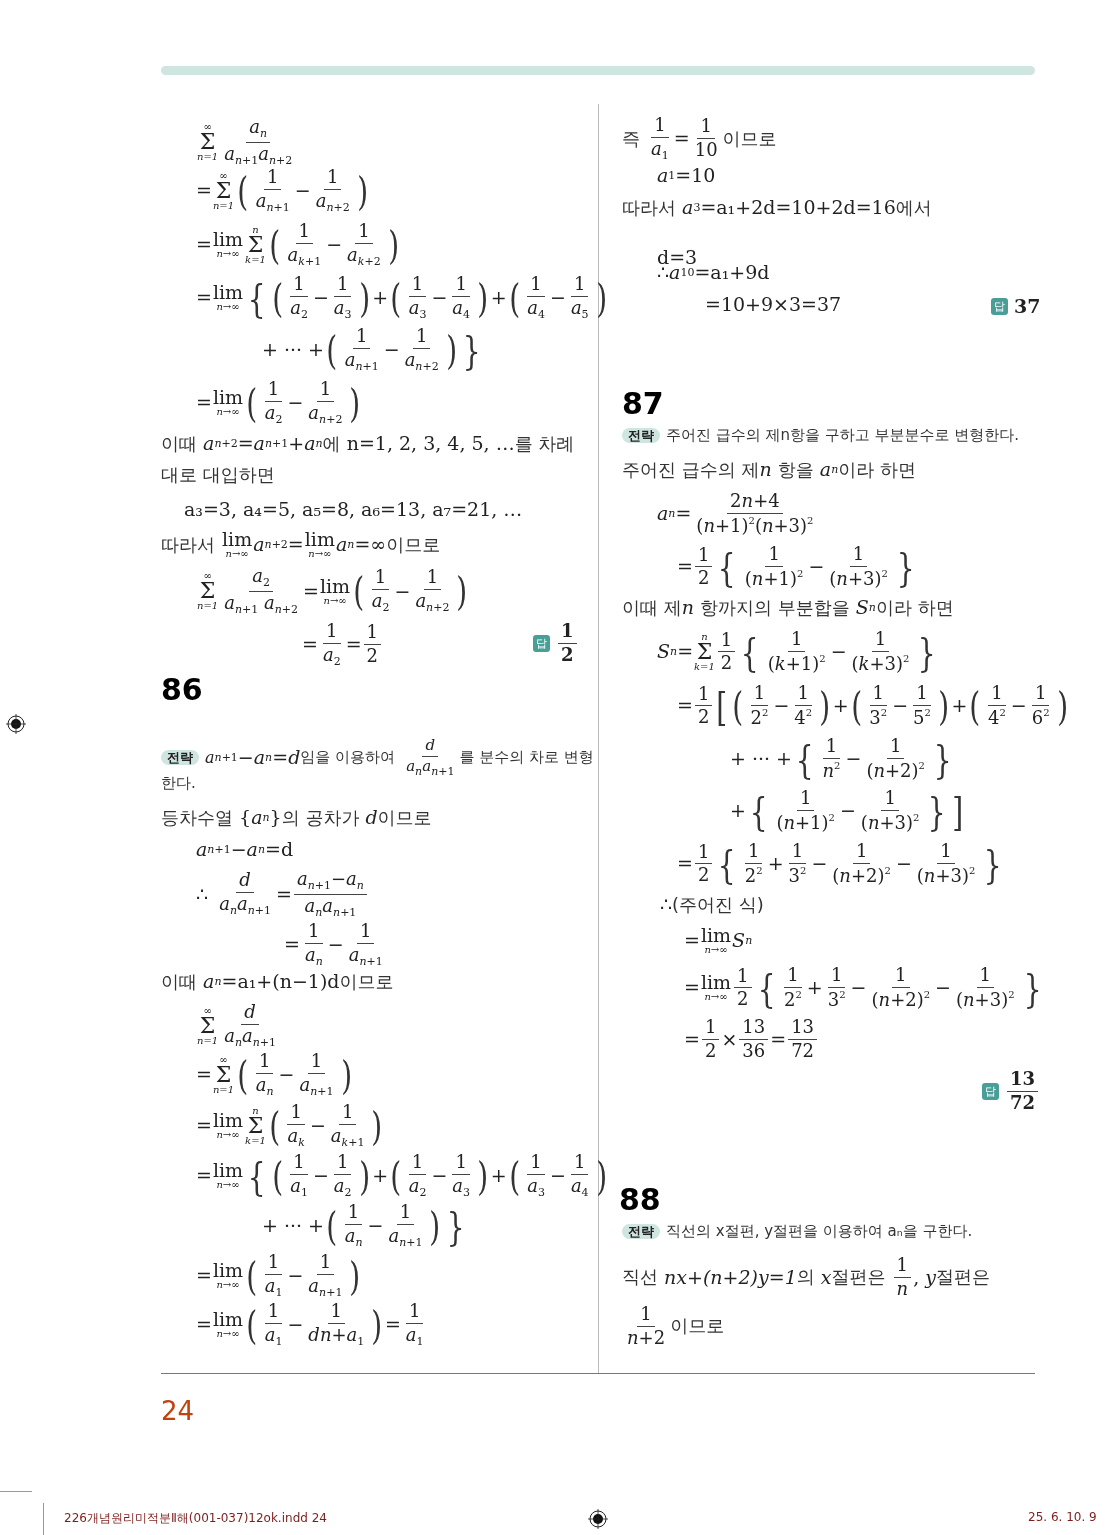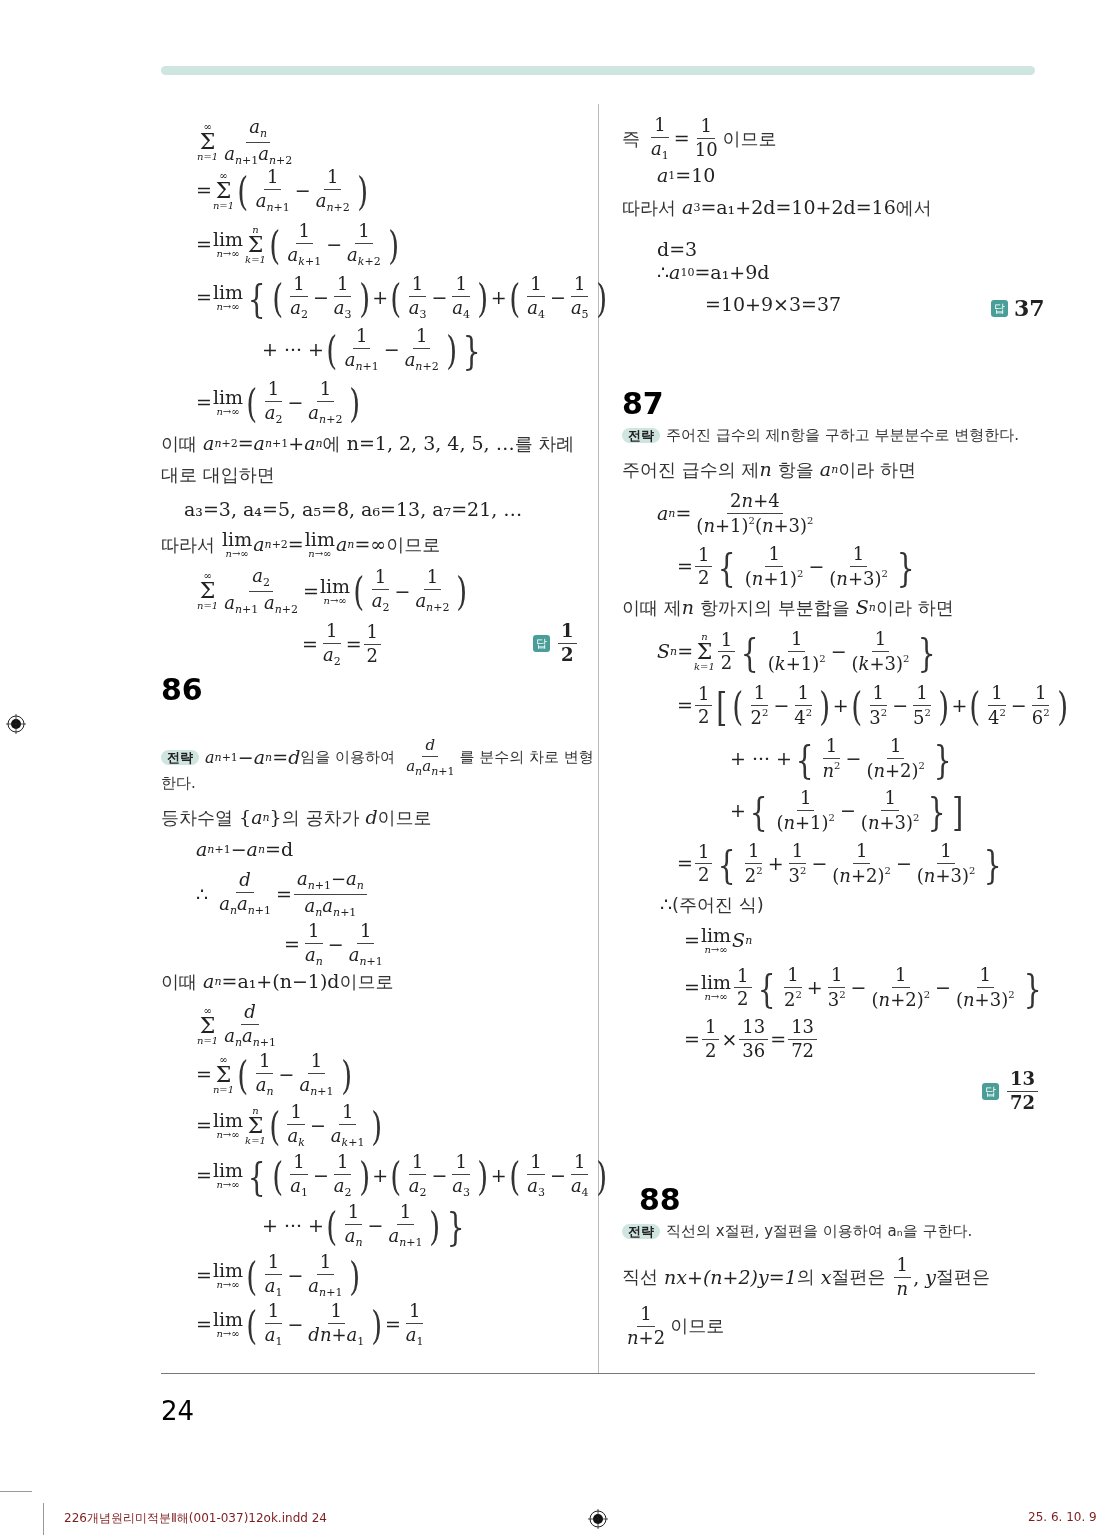--- a/index.html
+++ b/index.html
@@ -20,23 +20,23 @@
   .frac.s .num,.frac.s .den{font-size:15px;}
   .op{display:inline-flex;flex-direction:column;align-items:center;vertical-align:middle;margin:0 1px;}
   .op .big{font-size:22px;line-height:0.9;}
   .op .top,.op .bot{font-size:10px;font-style:italic;line-height:1;}
   .lim .big{font-size:19px;line-height:1;}
   .br{font-size:40px;font-weight:200;line-height:0.8;color:#333;transform:scaleX(0.7);display:inline-block;}
   .qnum{position:absolute;font-family:"DejaVu Sans","Liberation Sans",sans-serif;font-weight:bold;font-size:30px;color:#000000;}
   .badge{display:inline-block;background:#cfe5df;border-radius:9px;padding:1px 6px;font-family:"DejaVu Sans","Liberation Sans",sans-serif;font-weight:bold;font-size:13px;color:#222;margin-right:6px;}
   .ans{position:absolute;display:flex;align-items:center;}
   .ans-badge{display:inline-block;width:17px;height:17px;border-radius:3px;background:#4a9e98;color:#fff;font-family:"DejaVu Sans","Liberation Sans",sans-serif;font-size:11px;text-align:center;line-height:17px;margin-right:6px;}
-  .ans-val{font-weight:bold;font-size:22px;}
+  .ans-val{font-weight:bold;font-size:19px;}
   .ans .frac .num,.ans .frac .den{font-weight:bold;font-size:18px;}
-  .pageno{position:absolute;left:161px;top:1396px;font-family:"DejaVu Sans","Liberation Sans",sans-serif;font-size:26px;color:#000000;}
+  .pageno{position:absolute;left:161px;top:1396px;font-family:"DejaVu Sans","Liberation Sans",sans-serif;font-size:26px;color:#c2410c;}
   .footer{position:absolute;top:1510px;font-family:"DejaVu Sans","Liberation Sans",sans-serif;font-size:12px;color:#7f1d1d;}
   .regmark{position:absolute;width:20px;height:20px;}
   .crop-line{position:absolute;background:#999;}
 </style>
 </head>
 <body>
 
 <div class="topbar"></div>
 <div class="divider-v"></div>
 
@@ -376,21 +376,21 @@
       </span><span class="kr">이므로</span>
   </div>
   <div class="line" style="left:657px;top:166px;">
     <i class="v">a</i>
       <sub>1</sub>
       <span>=10</span>
   </div>
   <div class="line" style="left:622px;top:198px;">
     <span class="kr">따라서</span>&nbsp;<i class="v">a</i><sub>3</sub><span>=a₁+2d=10+2d=16</span><span class="kr">에서</span>
   </div>
-  <div class="line" style="left:657px;top:240px;align-items:center;">
+  <div class="line" style="left:657px;top:248px;align-items:center;">
     <span>d=3</span>
   </div>
   <div class="line" style="left:657px;top:263px;">
     ∴ <i class="v">a</i><sub>10</sub><span>=a₁+9d</span>
   </div>
   <div class="line" style="left:705px;top:295px;">
     <span>=10+9×3=37</span>
   </div>
   <div class="ans" style="left:991px;top:295px;">
     <span class="ans-badge">답</span>
@@ -562,21 +562,21 @@
       </span>
   </div>
   <div class="ans" style="left:982px;top:1070px;">
     <span class="ans-badge">답</span>
     <span class="frac">
         <span class="num">13</span>
         <span class="den">72</span>
       </span>
   </div>
 
-  <div class="qnum" style="left:639px;top:1182px;">88</div>
+  <div class="qnum" style="left:619px;top:1182px;">88</div>
   <div class="line" style="left:622px;top:1224px;">
     <span class="badge">전략</span>
     <span class="kr-s">직선의 x절편, y절편을 이용하여 aₙ을 구한다.</span>
   </div>
   <div class="line" style="left:622px;top:1256px;">
     <span class="kr">직선</span>&nbsp;<i class="v">nx+(n+2)y=1</i><span class="kr">의</span>&nbsp;<i class="v">x</i><span class="kr">절편은</span>&nbsp;<span class="frac">
         <span class="num">1</span>
         <span class="den"><i class="v">n</i></span>
       </span>,&nbsp;<i class="v">y</i><span class="kr">절편은</span>
   </div>

